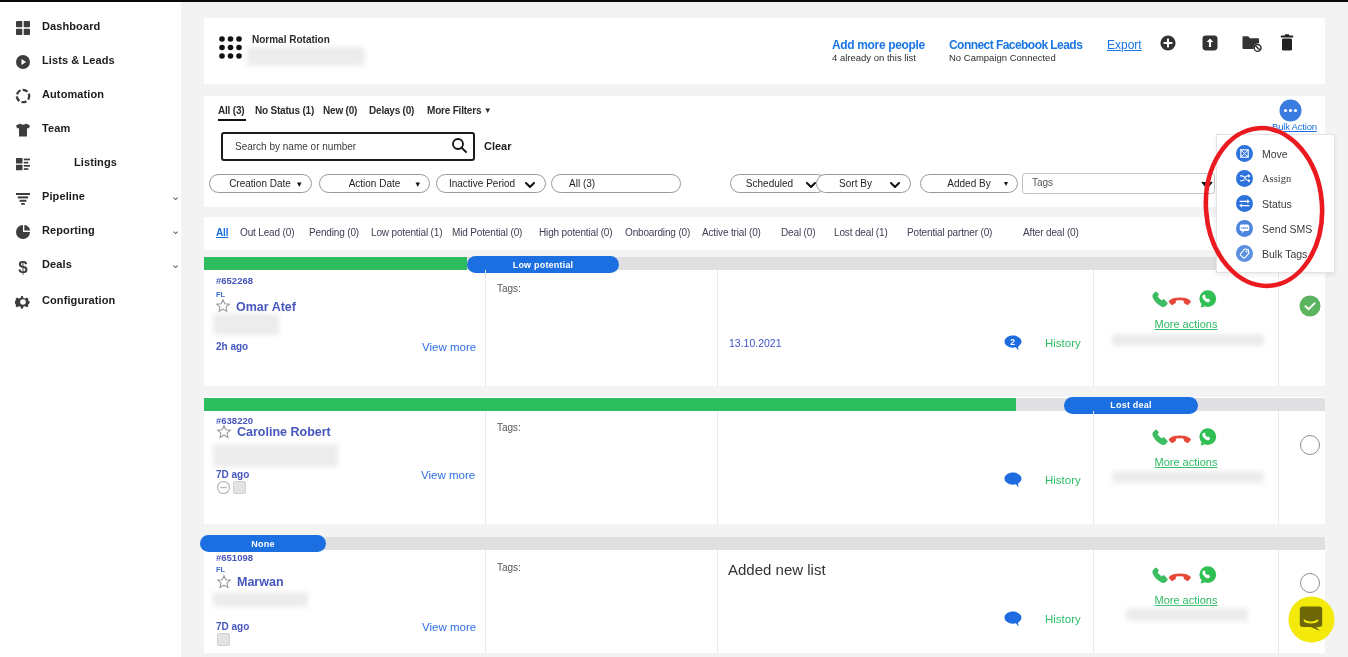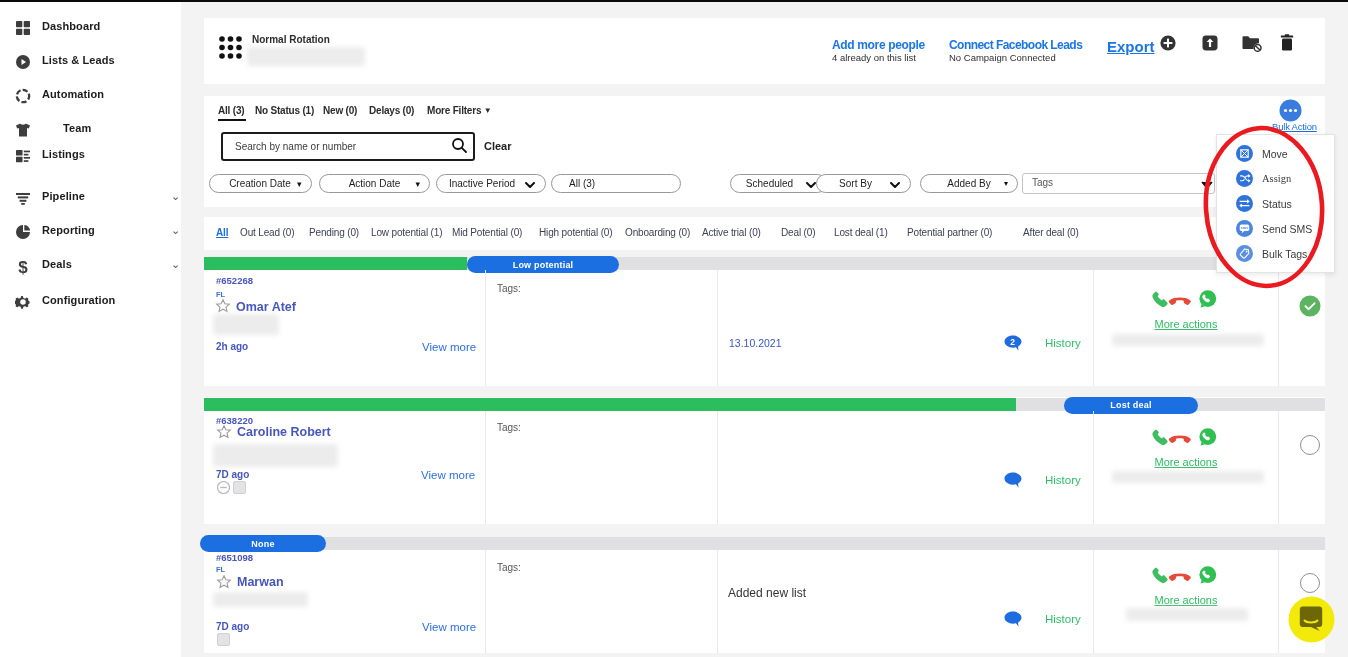--- a/index.html
+++ b/index.html
@@ -59,27 +59,27 @@
           <path d="M6.5 5l4.5 3-4.5 3z" fill="#fff"></path>
         </svg>
       <span>Lists &amp; Leads</span>
     </div>
     <div class="sbitem" style="top:86px;">
       <svg class="sbic" viewBox="0 0 16 16">
           <circle cx="8" cy="8" r="6.2" fill="none" stroke="#3d3d3d" stroke-width="2.3" stroke-dasharray="5.2 2.2" stroke-dashoffset="1.5"></circle>
         </svg>
       <span>Automation</span>
     </div>
-    <div class="sbitem" style="top:120px;gap:21px;">
+    <div class="sbitem" style="top:120px;">
       <svg class="sbic" viewBox="0 0 16 16">
           <path d="M5.2 1.6 L1 3.6 L2.2 6.6 L4 6 L4 14.4 L12 14.4 L12 6 L13.8 6.6 L15 3.6 L10.8 1.6 C10.8 3 5.2 3 5.2 1.6 Z" fill="#3d3d3d"></path>
         </svg>
       <span>Team</span>
     </div>
-    <div class="sbitem" style="top:146px;">
+    <div class="sbitem" style="top:154px;gap:32px;">
       <svg class="sbic" viewBox="0 0 16 16">
           <g fill="#3d3d3d">
             <rect x="1" y="2" width="6.5" height="5.4" rx="0.5"></rect>
             <rect x="1" y="8.8" width="6.5" height="5.4" rx="0.5"></rect>
             <rect x="8.8" y="2.6" width="6.2" height="1.7"></rect>
             <rect x="8.8" y="5.8" width="4.6" height="1.7"></rect>
             <rect x="8.8" y="9" width="6.2" height="1.7"></rect>
             <rect x="8.8" y="12.2" width="4.6" height="1.7"></rect>
           </g>
         </svg>
@@ -131,21 +131,21 @@
           <circle cx="12.5" cy="21" r="2.8"></circle>
           <circle cx="21" cy="21" r="2.8"></circle>
       </g>
     </svg>
     <div class="abs" style="left:48px;top:16px;font-size:10px;font-weight:700;color:#2b2b2b;">Normal Rotation</div>
     <div class="abs blur" style="left:43px;top:29px;width:118px;height:19px;"></div>
     <div class="abs blue" style="left:628px;top:20px;font-size:12px;font-weight:700;letter-spacing:-0.35px;">Add more people</div>
     <div class="abs" style="left:628px;top:34px;font-size:9.5px;color:#2e2e2e;">4 already on this list</div>
     <div class="abs blue" style="left:745px;top:20px;font-size:12px;font-weight:700;letter-spacing:-0.55px;">Connect Facebook Leads</div>
     <div class="abs" style="left:745px;top:34px;font-size:9.5px;color:#2e2e2e;">No Campaign Connected</div>
-    <div class="abs blue" style="left:903px;top:20px;font-size:15px;font-weight:700;text-decoration:underline;">Export</div>
+    <div class="abs blue" style="left:903px;top:20px;font-size:12px;font-weight:400;text-decoration:underline;">Export</div>
     <svg class="abs" style="left:956px;top:17px;" width="16" height="16" viewBox="0 0 16 16">
       <circle cx="8" cy="8" r="7.6" fill="#333"></circle>
         <rect x="7" y="3.6" width="2" height="8.8" fill="#fff"></rect>
         <rect x="3.6" y="7" width="8.8" height="2" fill="#fff"></rect>
     </svg>
     <svg class="abs" style="left:998px;top:17px;" width="16" height="16" viewBox="0 0 16 16">
       <rect x="0.5" y="0.5" width="15" height="15" rx="3.4" fill="#333"></rect>
       <path d="M8 3.4 L11.4 7 L9.1 7 L9.1 12 L6.9 12 L6.9 7 L4.6 7 Z" fill="#fff"></path>
     </svg>
     <svg class="abs" style="left:1038px;top:18px;" width="20" height="16" viewBox="0 0 20 16">
@@ -318,21 +318,21 @@
     <div class="flbl" style="top:28px;">FL</div>
     <svg class="abs" style="left:12px;top:37px;" width="16" height="16" viewBox="0 0 24 24">
         <path d="M12 2.6l2.8 6.1 6.7.6-5 4.4 1.5 6.6-6-3.5-6 3.5 1.5-6.6-5-4.4 6.7-.6z" fill="none" stroke="#9a9a9a" stroke-width="1.6"></path>
       </svg>
     <div class="lname" style="left:33px;top:38px;">Marwan</div>
     <div class="abs blur" style="left:9px;top:55px;width:95px;height:15px;"></div>
     <div class="ago" style="top:84px;">7D ago</div>
     <div class="abs" style="left:13px;top:96px;width:13px;height:13px;background:#e3e3e6;border:1px solid #cfcfd4;border-radius:2px;"></div>
     <div class="vmore" style="left:218px;top:84px;">View more</div>
     <div class="tagslb" style="top:25px;">Tags:</div>
-    <div class="abs" style="left:524px;top:24px;font-size:12px;color:#333;margin-top:25px;">Added new list</div>
+    <div class="abs" style="left:524px;top:24px;font-size:15px;color:#333;">Added new list</div>
     <svg class="abs" style="left:800px;top:74px;" width="19" height="17" viewBox="0 0 19 17">
       <path d="M9 0.5 C4.3 0.5 0.5 3.2 0.5 6.6 C0.5 10 4.3 12.7 9 12.7 C10 12.7 11 12.6 11.9 12.3 L14.6 15.5 L14 11.7 C15.6 10.5 17.5 9 17.5 6.6 C17.5 3.2 13.7 0.5 9 0.5 Z" fill="#1f6be0"></path>
     </svg>
     <div class="hist" style="top:76px;">History</div>
     <svg class="abs" style="left:948px;top:29px;" width="68" height="22" viewBox="0 0 68 22">
       <path d="M5.0 2.2 c-.6-.6-1.5-.6-2.1 0 L1.4 3.7 c-1 1-1.2 2.5-.7 3.8 1.8 4.1 5.1 7.4 9.2 9.2 1.3.5 2.8.3 3.8-.7 l1.5-1.5 c.6-.6.6-1.5 0-2.1 l-2.6-2.6 c-.6-.6-1.5-.6-2.1 0 l-.7.7 c-1.7-1-3.1-2.5-4.2-4.2 l.7-.7 c.6-.6.6-1.5 0-2.1 Z" fill="#3cbd62"></path>
       <path d="M33 6.9 c-1.8-.5-3.7-.7-5.7-.7 -2 0-3.9.2-5.7.7 -1.9.5-3.5 1.4-4.8 2.5 -.6.5-.7 1.4-.1 2 l1.8 2 c.5.5 1.3.6 1.9.2 l2.4-1.5 c.4-.3.6-.7.6-1.2 l0-1.4 c1.3-.3 2.6-.4 3.9-.4 1.3 0 2.6.1 3.9.4 l0 1.4 c0 .5.2.9.6 1.2 l2.4 1.5 c.6.4 1.4.3 1.9-.2 l1.8-2 c.6-.6.5-1.5-.1-2 -1.3-1.1-2.9-2-4.8-2.5 Z" fill="#e6493a" transform="translate(0.5,1.2)"></path>
       <circle cx="55.8" cy="8.6" r="8.4" fill="#2fbf52"></circle>
       <path d="M48.6 17.6 L49.7 14.0 L52.7 16.6 Z" fill="#2fbf52"></path>
       <path d="M52.6 4.7 c-.3-.3-.8-.3-1.1 0 l-.7.7 c-.6.6-.7 1.4-.4 2.1 .9 2.1 2.6 3.8 4.7 4.7 .7.3 1.5.2 2.1-.4 l.7-.7 c.3-.3.3-.8 0-1.1 l-1.3-1.3 c-.3-.3-.8-.3-1.1 0 l-.4.4 c-.8-.6-1.5-1.3-2.1-2.1 l.4-.4 c.3-.3.3-.8 0-1.1 Z" fill="#fff"></path>

